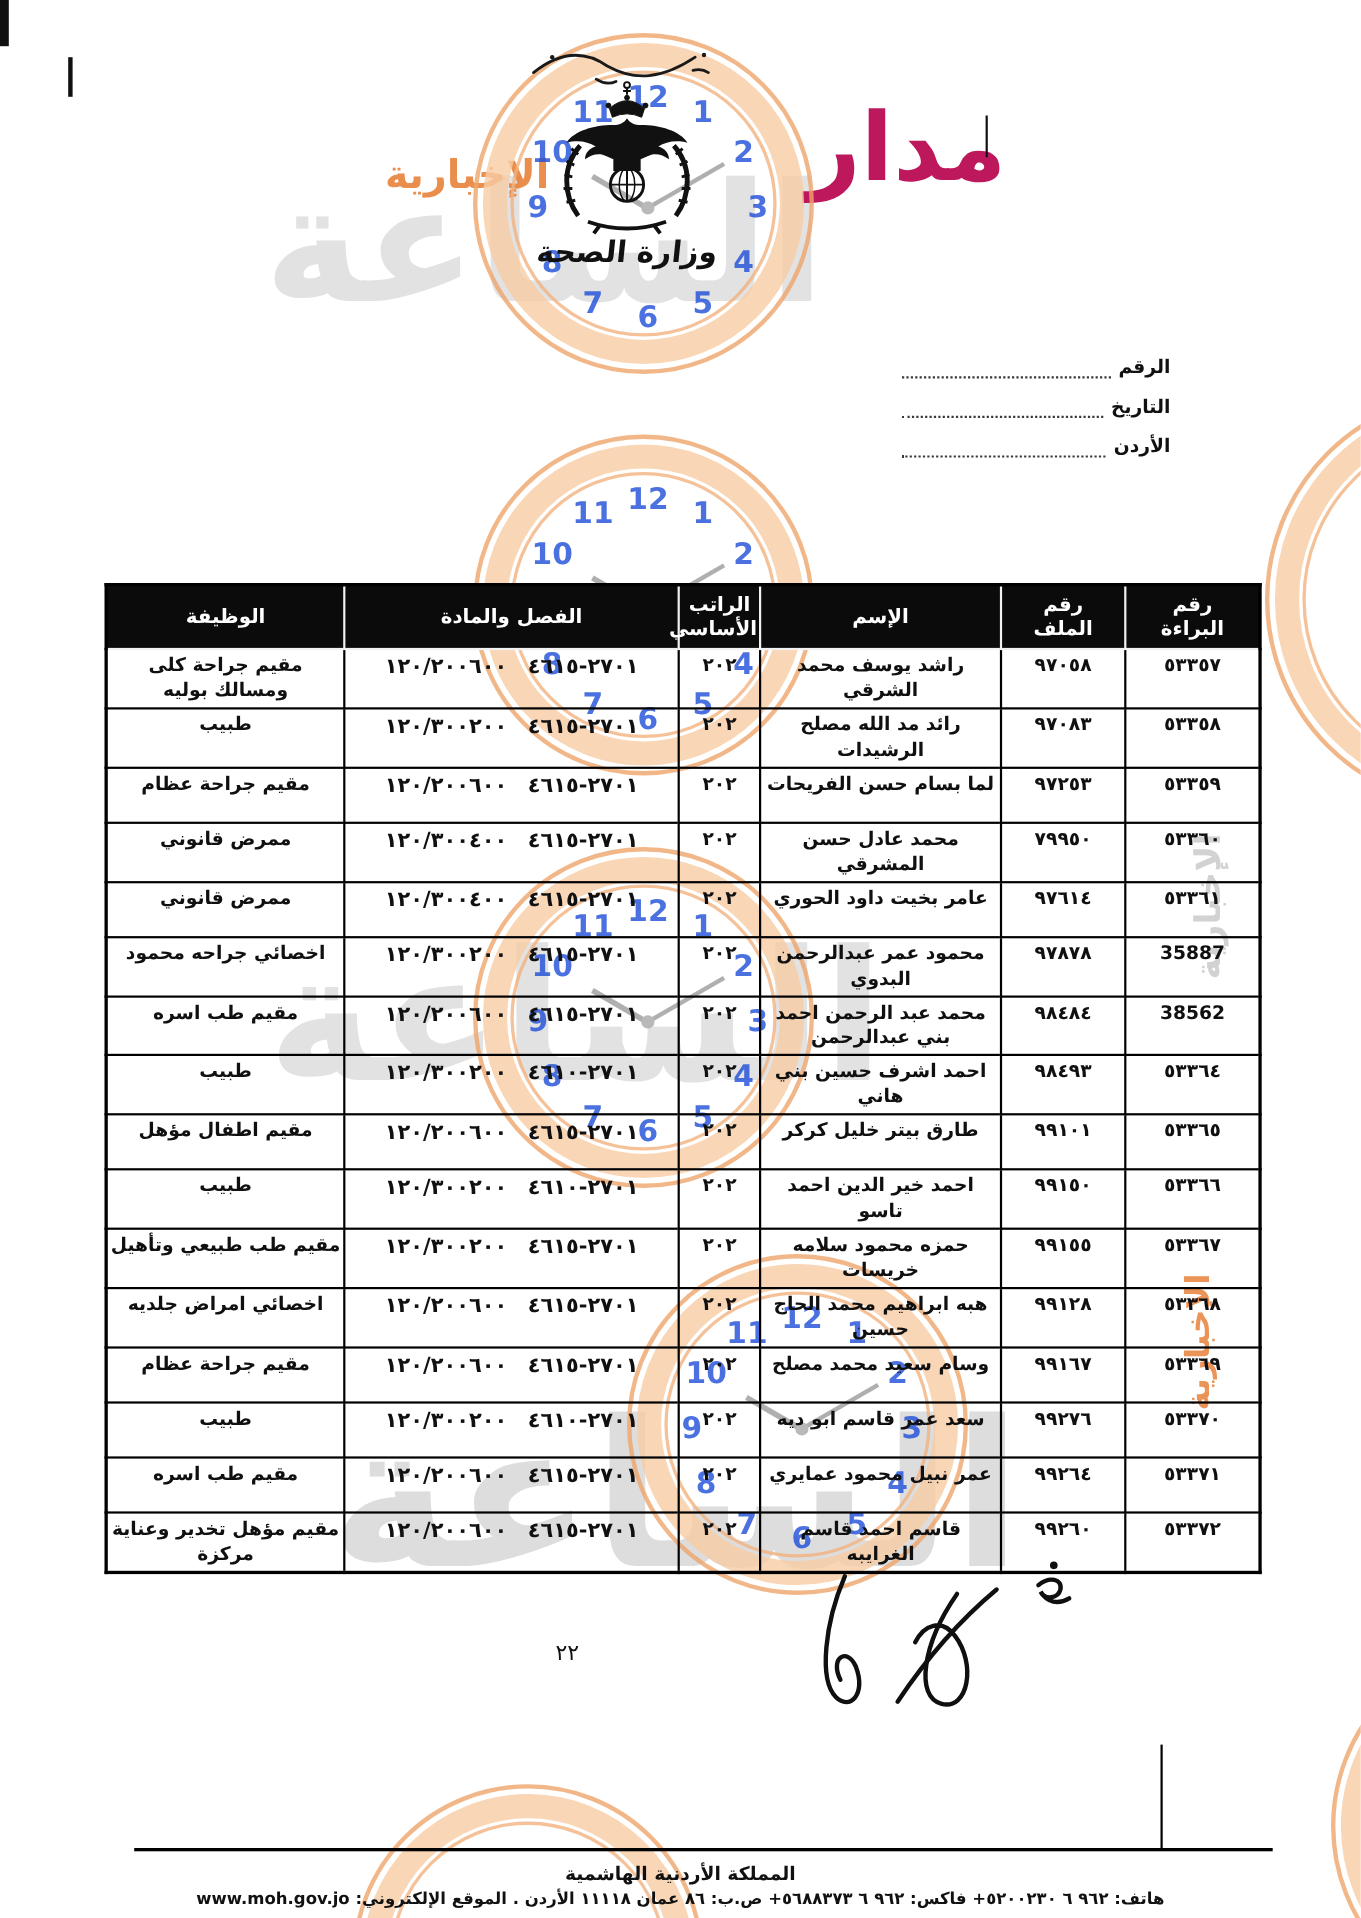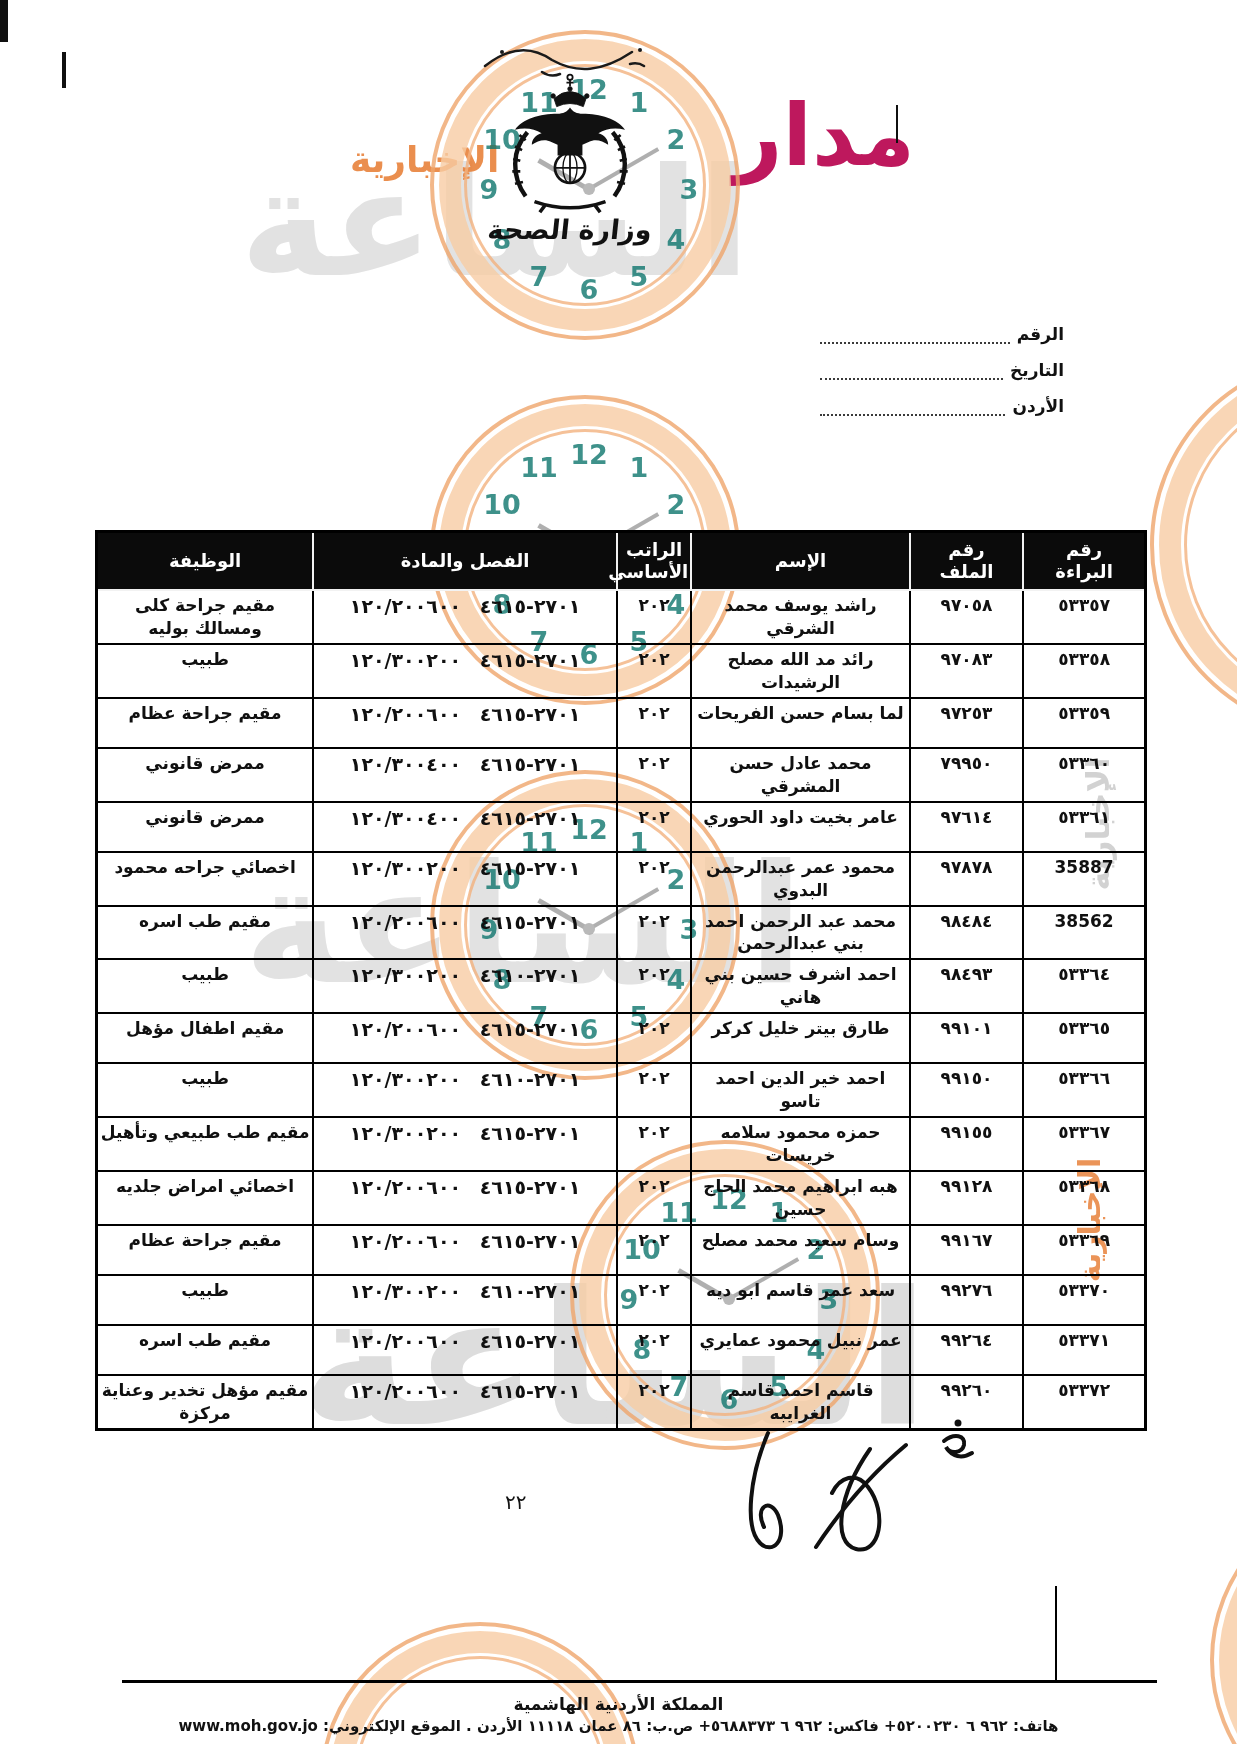--- a/index.html
+++ b/index.html
@@ -24,21 +24,21 @@
   .clock::before{content:"";position:absolute;inset:5px;border:22px solid #f8cda4;border-radius:50%;}
   .clock::after{content:"";position:absolute;inset:30px;border:3px solid #f3b27f;border-radius:50%;}
   #ck1{left:430px;top:30px;}
   #ck2{left:430px;top:395px;}
   #ck3{left:430px;top:770px;}
   #ck4{left:570px;top:1140px;}
   #ck5{left:1150px;top:355px;width:380px;height:380px;}
   #ck6{left:320px;top:1622px;width:320px;height:320px;}
   #ck7{left:1210px;top:1490px;width:340px;height:340px;}
   .clock-face{position:absolute;inset:0;}
-  .cn{position:absolute;font-size:27px;font-weight:bold;color:#0f766e;transform:translate(-50%,-50%);}
+  .cn{position:absolute;font-size:27px;font-weight:bold;color:#1d4ed8;transform:translate(-50%,-50%);}
   .cn0{left:155px;top:55px}.cn1{left:205px;top:68px}.cn2{left:242px;top:105px}
   .cn3{left:255px;top:155px}.cn4{left:242px;top:205px}.cn5{left:205px;top:242px}
   .cn6{left:155px;top:255px}.cn7{left:105px;top:242px}.cn8{left:68px;top:205px}
   .cn9{left:55px;top:155px}.cn10{left:68px;top:105px}.cn11{left:105px;top:68px}
   .hand{position:absolute;background:#9c9c9c;left:153px;top:155px;transform-origin:2px 0;}
   .hand-minute{width:4px;height:80px;transform:rotate(240deg);}
   .hand-hour{width:5px;height:58px;transform:rotate(120deg);}
   .cdot{position:absolute;left:149px;top:149px;width:12px;height:12px;border-radius:50%;background:#a8a8a8;}
   
   .ct{position:absolute;z-index:1;}

